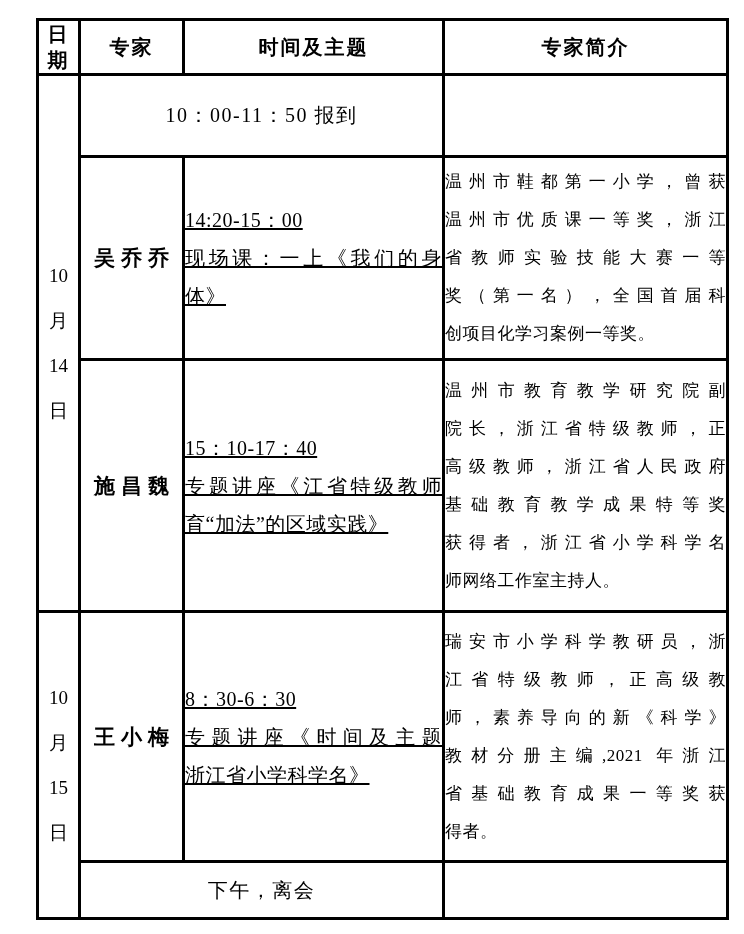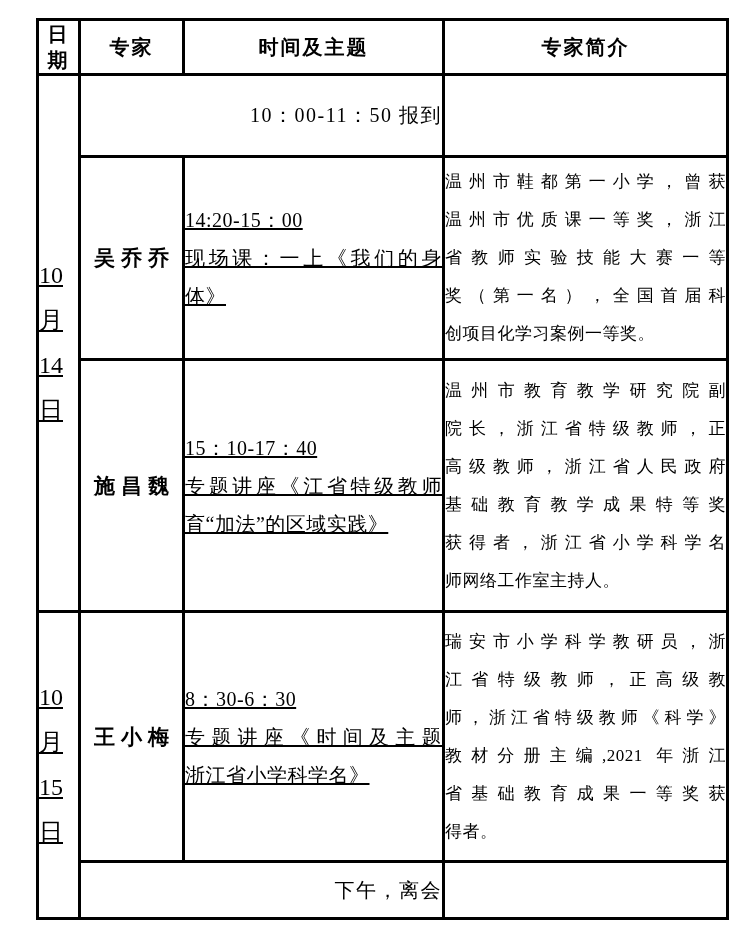--- a/index.html
+++ b/index.html
@@ -34,37 +34,36 @@
     line-height:26px;
   }
   
   tr.r1{height:82px;}
   tr.r2{height:203px;}
   tr.r3{height:252px;}
   tr.r4{height:250px;}
   tr.r5{height:57px;}
   
   td.datecell{
-    text-align:left;
-    font-size:24px;
+    text-align:center;
+    font-size:19px;
     line-height:45px;
     letter-spacing:0;
-    text-decoration:underline;
   }
   
   td.namecell{
     text-align:center;
     font-size:21px;
     letter-spacing:6px;
     text-indent:6px;
     font-weight:bold;
   }
   
   td.plaincell{
-    text-align:right;
+    text-align:center;
     font-size:20px;
     letter-spacing:1.5px;
     padding:0 14px;
   }
   
   td.timecell{
     padding:0 12px;
     font-size:20px;
     line-height:38px;
     letter-spacing:0.5px;
@@ -168,21 +167,21 @@
       <td class="timecell">
         <div>8：30-6：30</div>
         <div class="just">
               <div class="ln jl">专题讲座《时间及主题</div>
               <div class="ln">浙江省小学科学名》</div>
             </div>
       </td>
       <td class="profcell just">
             <div class="ln jl">瑞安市小学科学教研员，浙</div>
             <div class="ln jl">江省特级教师，正高级教</div>
-            <div class="ln jl">师，浙江省特级教师《科学》</div>
+            <div class="ln jl">师，素养导向的新《科学》</div>
             <div class="ln jl">教材分册主编,2021 年浙江</div>
             <div class="ln jl">省基础教育成果一等奖获</div>
             <div class="ln">得者。</div>
           </td>
     </tr>
 
     <tr class="r5">
       <td class="plaincell" colspan="2">下午，离会</td>
       <td class="profcell"></td>
     </tr>

